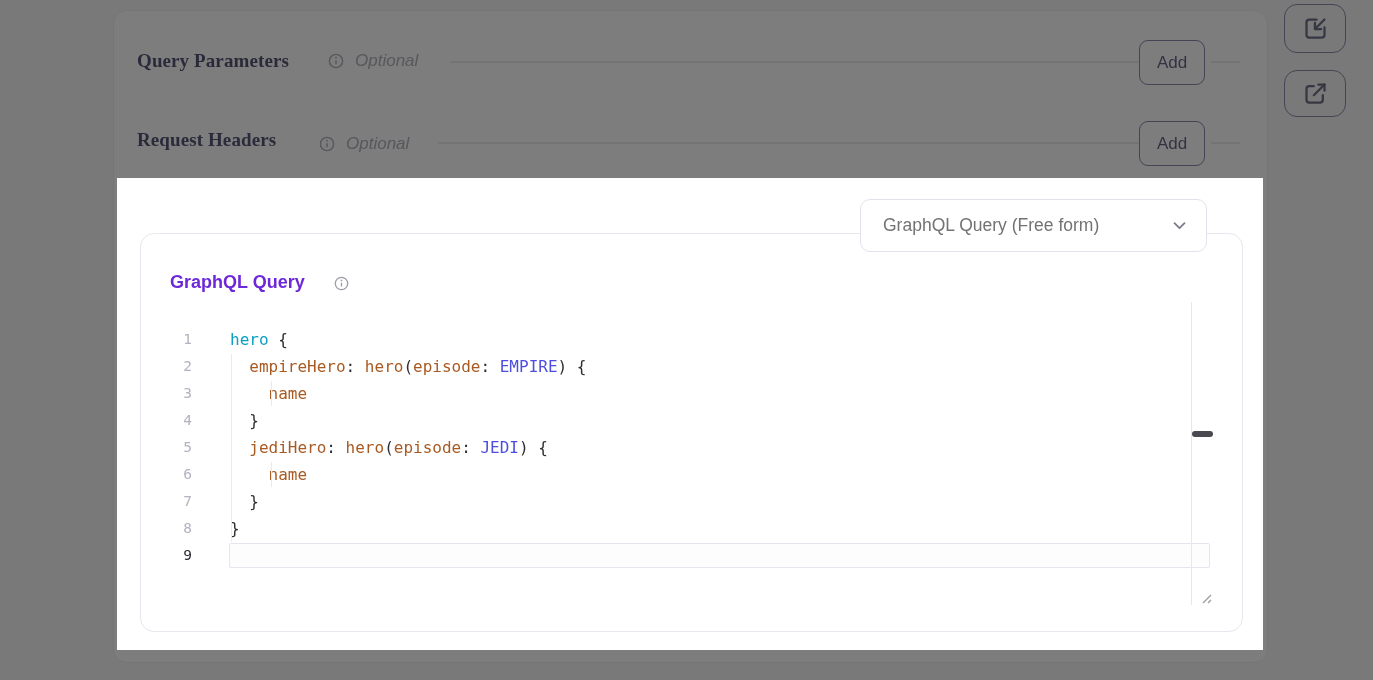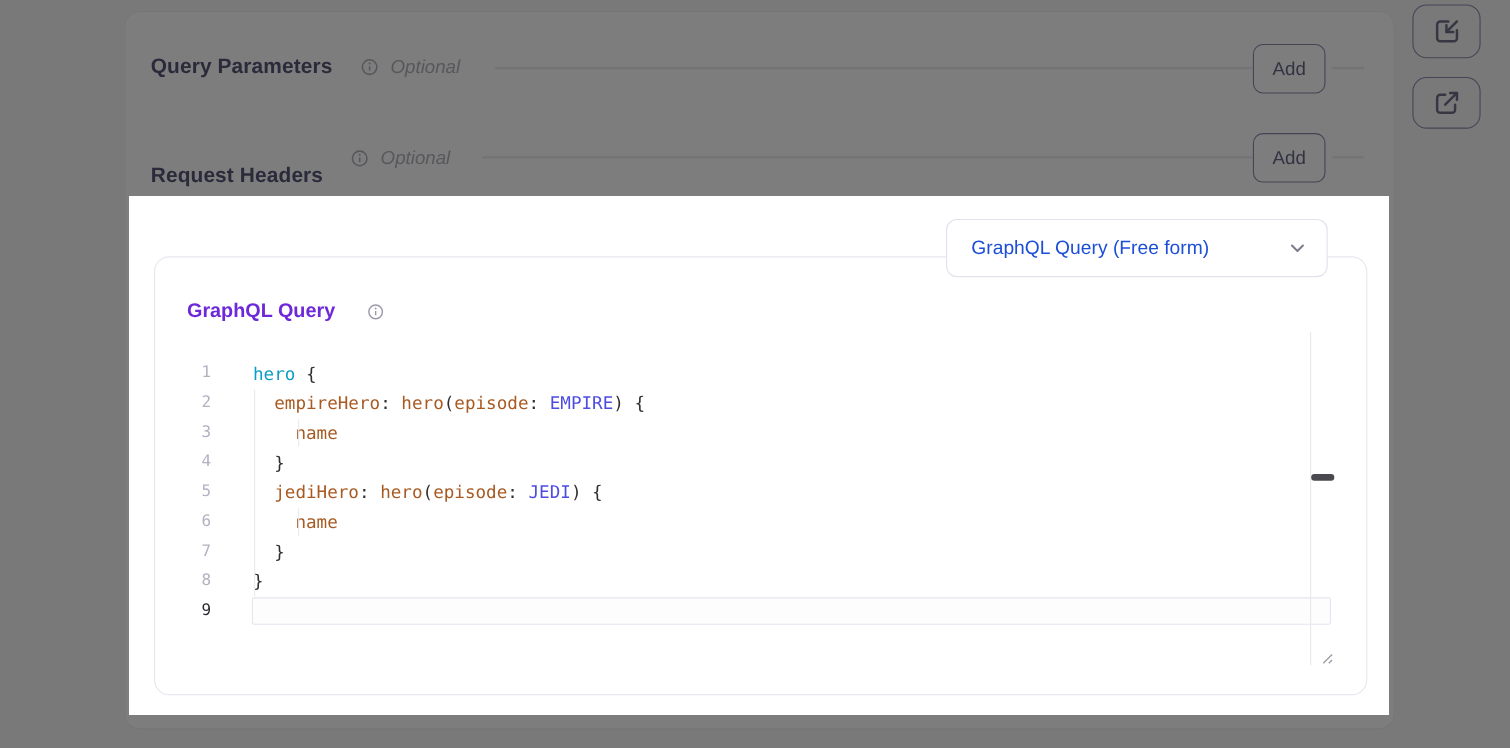--- a/index.html
+++ b/index.html
@@ -14,21 +14,21 @@
   
   .card{
     left:113px;top:10px;width:1155px;height:653px;
     background:#ffffff;border:1px solid #ebebf0;border-radius:14px;
     box-sizing:border-box;
   }
 
   
   .row-label{
     font-size:19px;font-weight:700;color:#26264f;letter-spacing:.1px;
-    line-height:24px;white-space:nowrap;
+    line-height:24px;white-space:nowrap;font-family:Liberation Serif, serif;
   }
   .optional{
     font-size:17px;font-style:italic;color:#9b9ba8;line-height:22px;white-space:nowrap;
   }
   .divider{height:2px;background:#e4e4ec;border-radius:1px;}
   .add-btn{
     width:66px;height:45px;box-sizing:border-box;
     border:1.5px solid #6a6a94;border-radius:9px;background:#ffffff;
     color:#3b3b68;font-size:17px;font-weight:500;
     display:flex;align-items:center;justify-content:center;cursor:pointer;
@@ -43,21 +43,21 @@
   .rb-legend{
     left:129px;top:204px;width:166px;height:34px;background:#ffffff;
     display:flex;align-items:center;padding-left:8px;box-sizing:border-box;
   }
   .type-select{
     left:860px;top:199px;width:347px;height:53px;box-sizing:border-box;
     background:#ffffff;border:1.5px solid #e2e2ec;border-radius:10px;
     display:flex;align-items:center;justify-content:space-between;
     padding:0 18px 0 22px;cursor:pointer;
   }
-  .type-select .val{font-size:17.5px;color:#1d4ed8;white-space:nowrap;}
+  .type-select .val{font-size:17.5px;color:#737373;white-space:nowrap;}
 
   .gq-label{left:170px;top:271px;font-size:18px;font-weight:700;color:#6d28d9;line-height:22px;}
   .gq-info{left:334px;top:276px;}
 
   
   .editor{left:160px;top:302px;width:1060px;height:303px;cursor:text;}
   .gutter{left:160px;top:326px;width:32px;}
   .ln-num{
     height:27px;line-height:27px;text-align:right;
     font-family:"DejaVu Sans Mono", monospace;font-size:14.5px;
@@ -107,21 +107,21 @@
         <circle cx="8" cy="4.7" r="0.9" fill="currentColor" stroke="none"></circle>
     </svg>
   </span>
   <div class="abs optional" style="left:355px;top:50px;">Optional</div>
   <div class="abs divider" style="left:450px;top:61px;width:689px;"></div>
   <div class="abs add-btn" style="left:1139px;top:40px;">
     <span>Add</span>
   </div>
   <div class="abs divider" style="left:1211px;top:61px;width:29px;"></div>
 
-  <div class="abs row-label" style="left:137px;top:148px;">Request Headers</div>
+  <div class="abs row-label" style="left:137px;top:128px;">Request Headers</div>
   <span class="abs info" style="left:319px;top:136px;">
     <svg width="16" height="16" viewBox="0 0 16 16" fill="none" stroke="currentColor" stroke-width="1.4">
       <circle cx="8" cy="8" r="6.6"></circle>
         <path d="M8 7.2v4"></path>
         <circle cx="8" cy="4.7" r="0.9" fill="currentColor" stroke="none"></circle>
     </svg>
   </span>
   <div class="abs optional" style="left:346px;top:133px;">Optional</div>
   <div class="abs divider" style="left:438px;top:142px;width:701px;"></div>
   <div class="abs add-btn" style="left:1139px;top:121px;">

